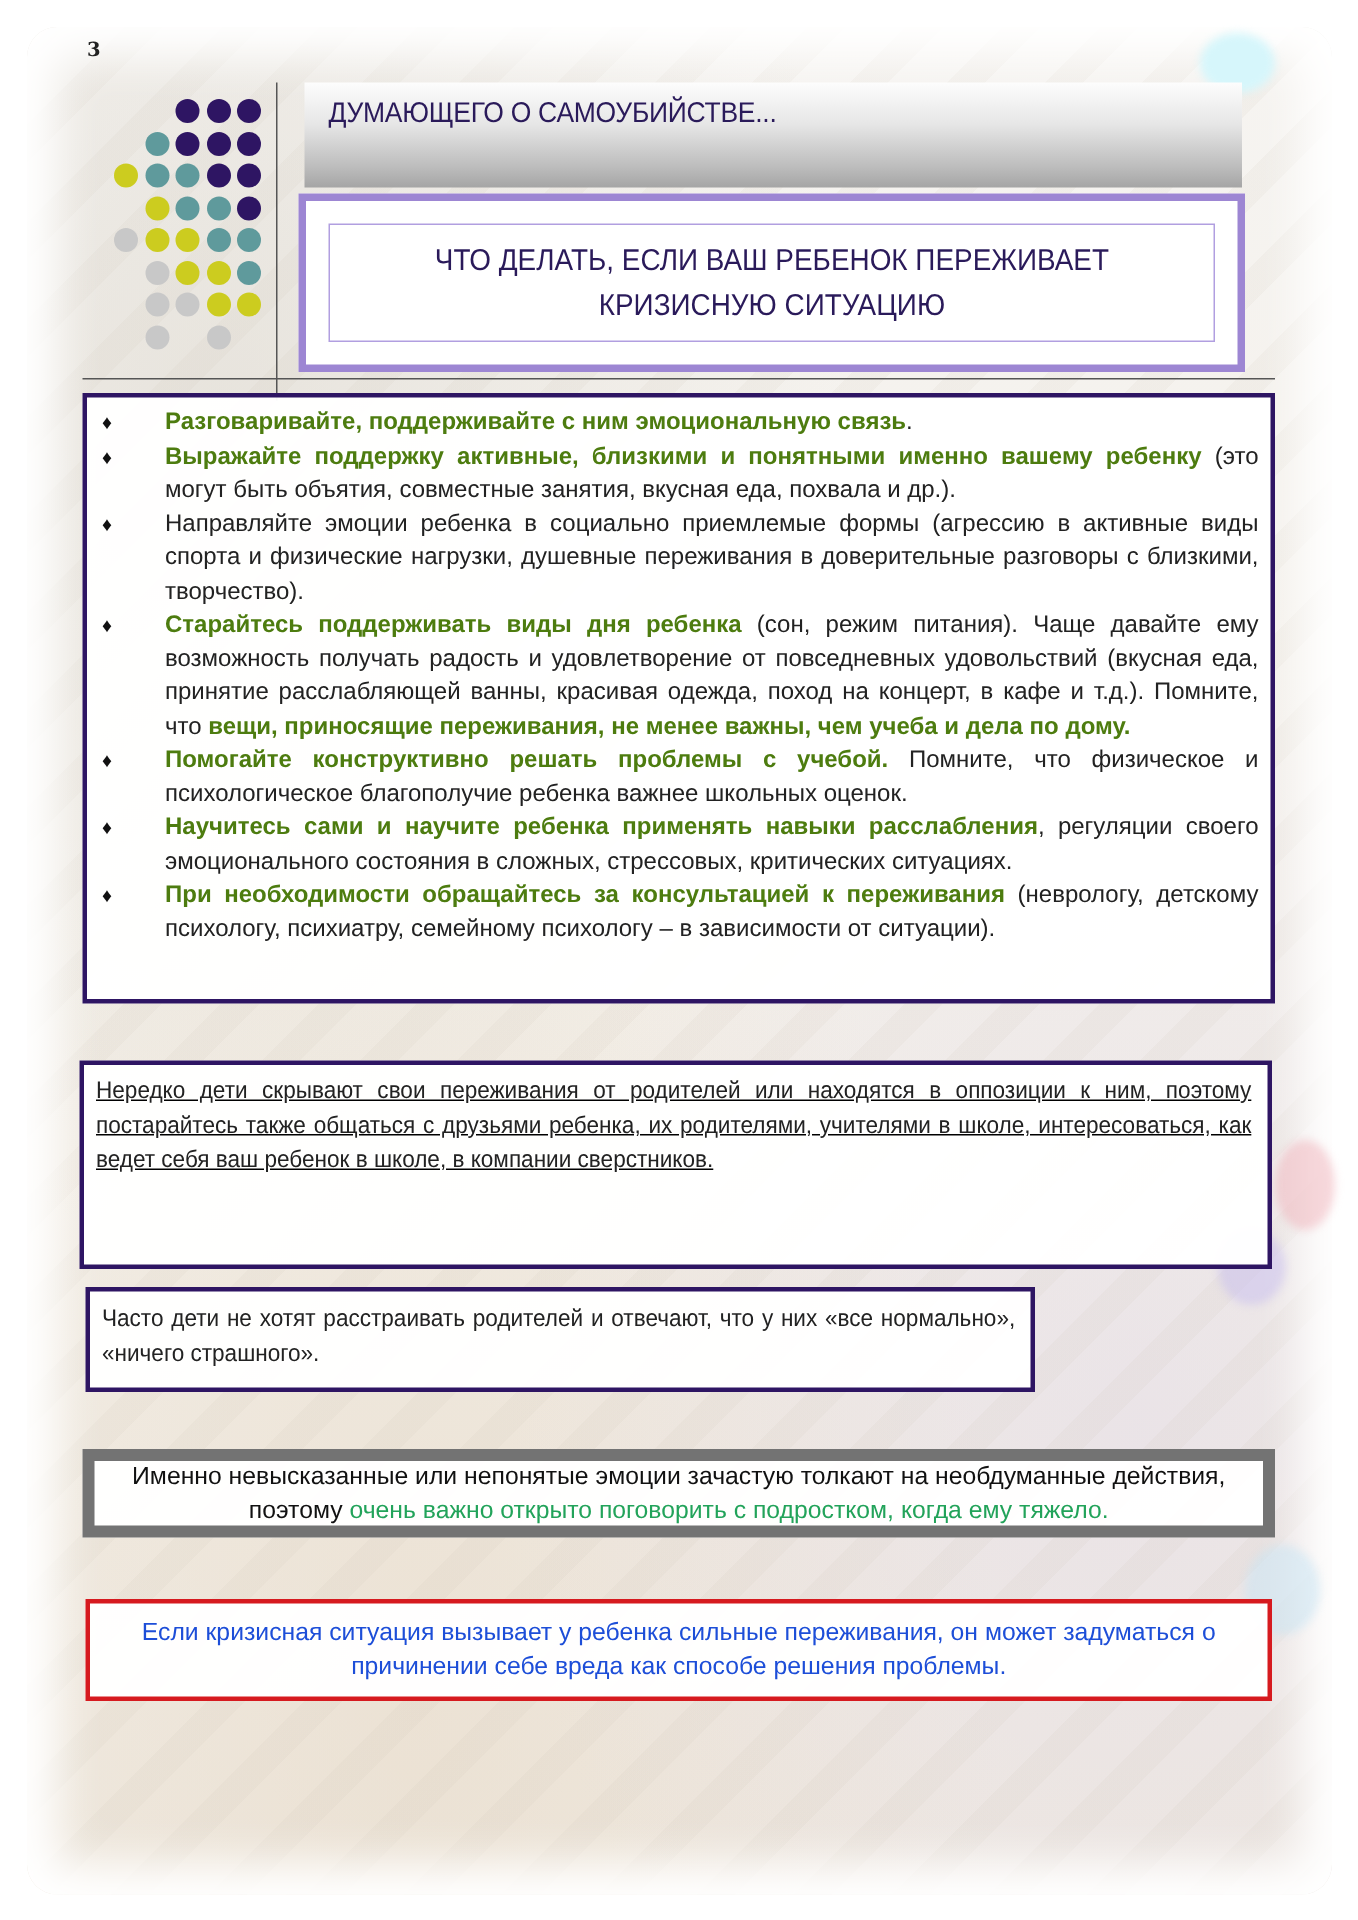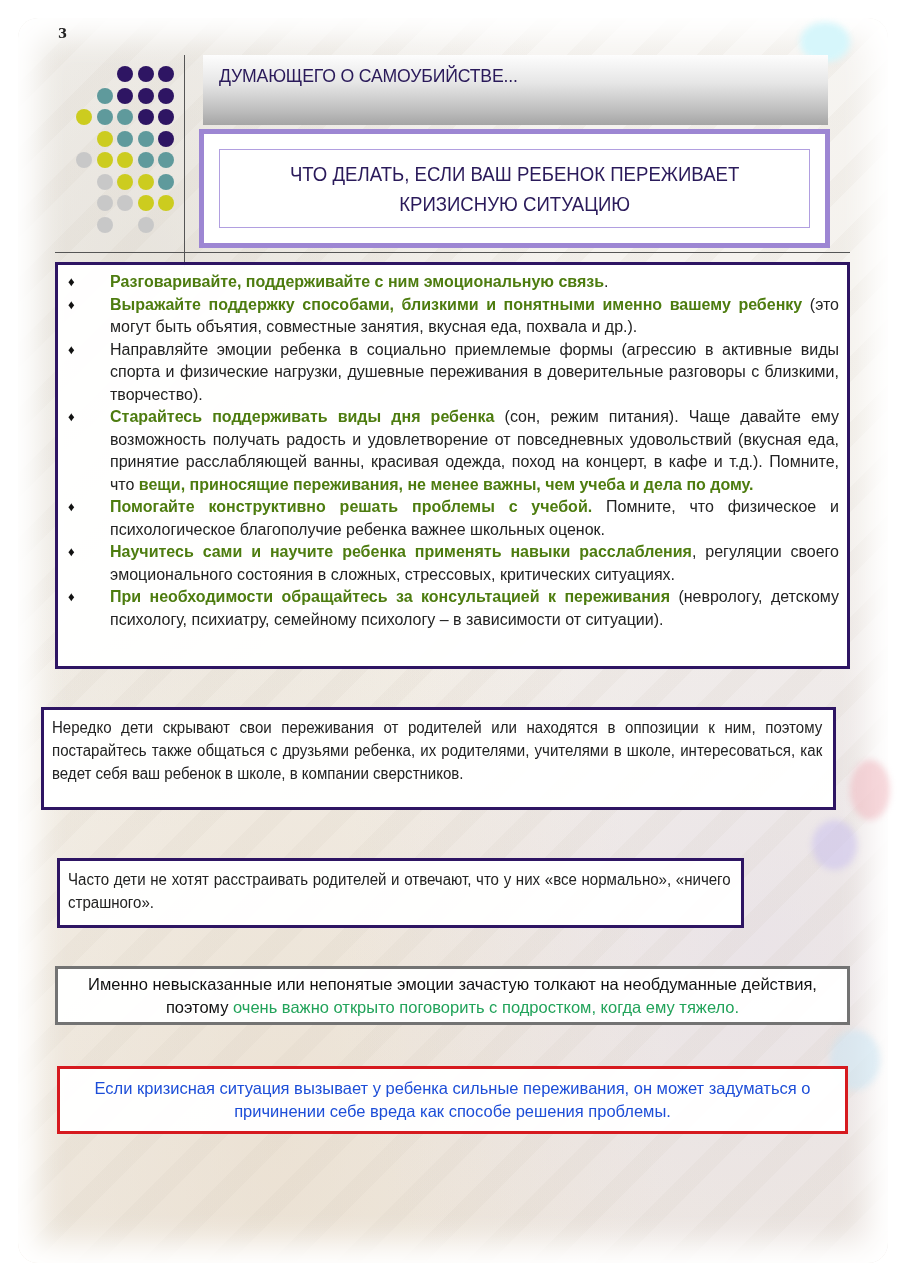--- a/index.html
+++ b/index.html
@@ -58,26 +58,26 @@
     .main-box { left: 55px; top: 262px; width: 795px; height: 407px; padding: 6px 8px 6px 6px; }
     .list { list-style: none; margin: 0; padding: 0; }
     .list li {
       position: relative; padding-left: 46px; font-size: 16px; line-height: 22.5px;
       color: #222; text-align: justify;
     }
     .list li .bullet {
       position: absolute; left: 4px; top: 0; font-size: 13px; color: #111;
     }
     .list b { color: #4d7c0f; font-weight: bold; }
-    .box2 { left: 41px; top: 707px; width: 795px; height: 103px; padding: 6px 8px; }
-    .box3 { left: 57px; top: 858px; width: 687px; height: 70px; padding: 7px 8px; }
+    .box2 { left: 53px; top: 707px; width: 795px; height: 139px; padding: 6px 8px; text-decoration: underline; }
+    .box3 { left: 57px; top: 858px; width: 633px; height: 70px; padding: 7px 8px; }
     .para { font-size: 16px; line-height: 23px; color: #222; text-align: justify; margin: 0; }
     .narrow { transform: scaleX(0.94); transform-origin: left; width: 106%; }
     .box4 {
-      left: 55px; top: 966px; width: 795px; height: 59px; border: 3px solid #737373;
+      left: 55px; top: 966px; width: 795px; height: 59px; border: 8px solid #737373;
       display: flex; align-items: center; justify-content: center; text-align: center;
     }
     .box5 {
       left: 57px; top: 1066px; width: 791px; height: 68px; border: 3px solid #d61a1f;
       display: flex; align-items: center; justify-content: center; text-align: center;
     }
     .center-text { font-size: 16.5px; line-height: 23px; }
     .t-dark { color: #111; }
     .t-green { color: #22a35a; }
     .t-red { color: #1d4ed8; }
@@ -145,21 +145,21 @@
 <div class="hrule"></div>
 
 <div class="box purple main-box">
   <ul class="list">
     <li>
       <span class="bullet">♦</span>
       <b>Разговаривайте, поддерживайте с ним эмоциональную связь</b><span>.</span>
     </li>
     <li>
       <span class="bullet">♦</span>
-      <b>Выражайте поддержку способами, близкими и понятными именно вашему ребенку</b><span> (это могут быть объятия, совместные занятия, вкусная еда, похвала и др.).</span>
+      <b>Выражайте поддержку активные, близкими и понятными именно вашему ребенку</b><span> (это могут быть объятия, совместные занятия, вкусная еда, похвала и др.).</span>
     </li>
     <li>
       <span class="bullet">♦</span>
       <span>Направляйте эмоции ребенка в социально приемлемые формы (агрессию в активные виды спорта и физические нагрузки, душевные переживания в доверительные разговоры с близкими, творчество).</span>
     </li>
     <li>
       <span class="bullet">♦</span>
       <b>Старайтесь поддерживать виды дня ребенка</b><span> (сон, режим питания). Чаще давайте ему возможность получать радость и удовлетворение от повседневных удовольствий (вкусная еда, принятие расслабляющей ванны, красивая одежда, поход на концерт, в кафе и т.д.). Помните, что </span><b>вещи, приносящие переживания, не менее важны, чем учеба и дела по дому.</b>
     </li>
     <li>

